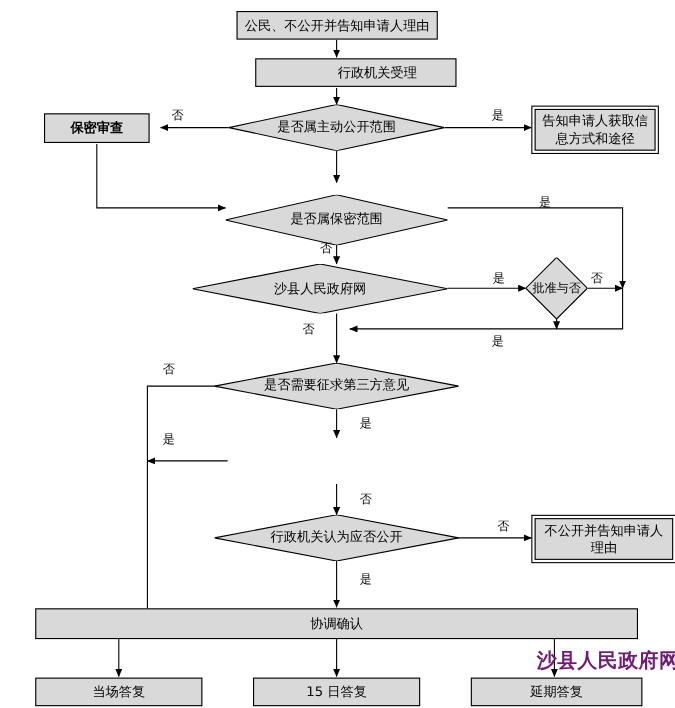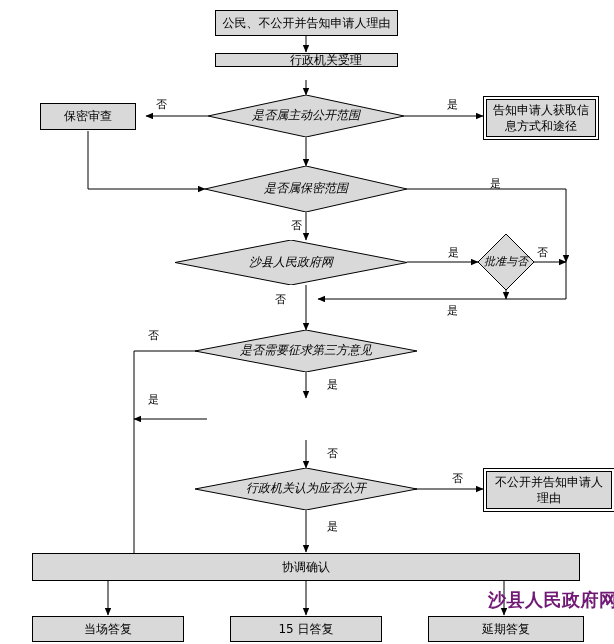--- a/index.html
+++ b/index.html
@@ -33,21 +33,20 @@
     outline:1px solid #000;
     outline-offset:2px;
   }
   .diamond-wrap{position:absolute;}
   .diamond-wrap .label{
     position:absolute;
     left:0;top:0;width:100%;height:100%;
     display:flex;align-items:center;justify-content:center;
     text-align:center;
     line-height:1.3;
-    font-style:italic;
   }
   .edge-label{
     position:absolute;
     font-size:11px;
     color:#000;
     background:transparent;
     white-space:nowrap;
   }
   .stamp{
     position:absolute;
@@ -111,25 +110,25 @@
       <path d="M108,581 L108,615"></path>
       <path d="M306,581 L306,615"></path>
       <path d="M504,581 L504,615"></path>
     </g>
   </svg>
 
   <div class="node rect" style="left:215px;top:10px;width:183px;height:26px;">
     <span>公民、不公开并告知申请人理由</span>
   </div>
 
-  <div class="node rect" style="left:215px;top:53px;width:183px;height:14px;padding-left:39px;">
+  <div class="node rect" style="left:232px;top:53px;width:183px;height:26px;padding-left:39px;">
     <span>行政机关受理</span>
   </div>
 
-  <div class="node rect" style="left:40px;top:103px;width:96px;height:27px;">
+  <div class="node rect" style="left:40px;top:103px;width:96px;height:27px;font-weight:bold;">
     <span>保密审查</span>
   </div>
 
   <div class="node rect double" style="left:486px;top:99px;width:110px;height:38px;padding:12px 4px;">
     <span>告知申请人获取信息方式和途径</span>
   </div>
 
   <div class="node rect double" style="left:486px;top:471px;width:126px;height:38px;padding:0 4px;">
     <span>不公开并告知申请人理由</span>
   </div>
@@ -150,21 +149,21 @@
     <span>延期答复</span>
   </div>
 
   <div class="diamond-wrap" style="left:208px;top:95px;width:196px;height:42px;">
     <svg width="196" height="42" viewBox="0 0 196 42">
       <polygon points="98,0 196,21 98,42 0,21" fill="#d9d9d9" stroke="#000" stroke-width="1"></polygon>
     </svg>
     <div class="label">是否属主动公开范围</div>
   </div>
 
-  <div class="diamond-wrap" style="left:205px;top:166px;width:202px;height:46px;">
+  <div class="diamond-wrap" style="left:205px;top:177px;width:202px;height:46px;">
     <svg width="202" height="46" viewBox="0 0 202 46">
       <polygon points="101,0 202,23 101,46 0,23" fill="#d9d9d9" stroke="#000" stroke-width="1"></polygon>
     </svg>
     <div class="label">是否属保密范围</div>
   </div>
 
   <div class="diamond-wrap" style="left:175px;top:240px;width:232px;height:45px;">
     <svg width="232" height="45" viewBox="0 0 232 45">
       <polygon points="116,0 232,22.5 116,45 0,22.5" fill="#d9d9d9" stroke="#000" stroke-width="1"></polygon>
     </svg>

